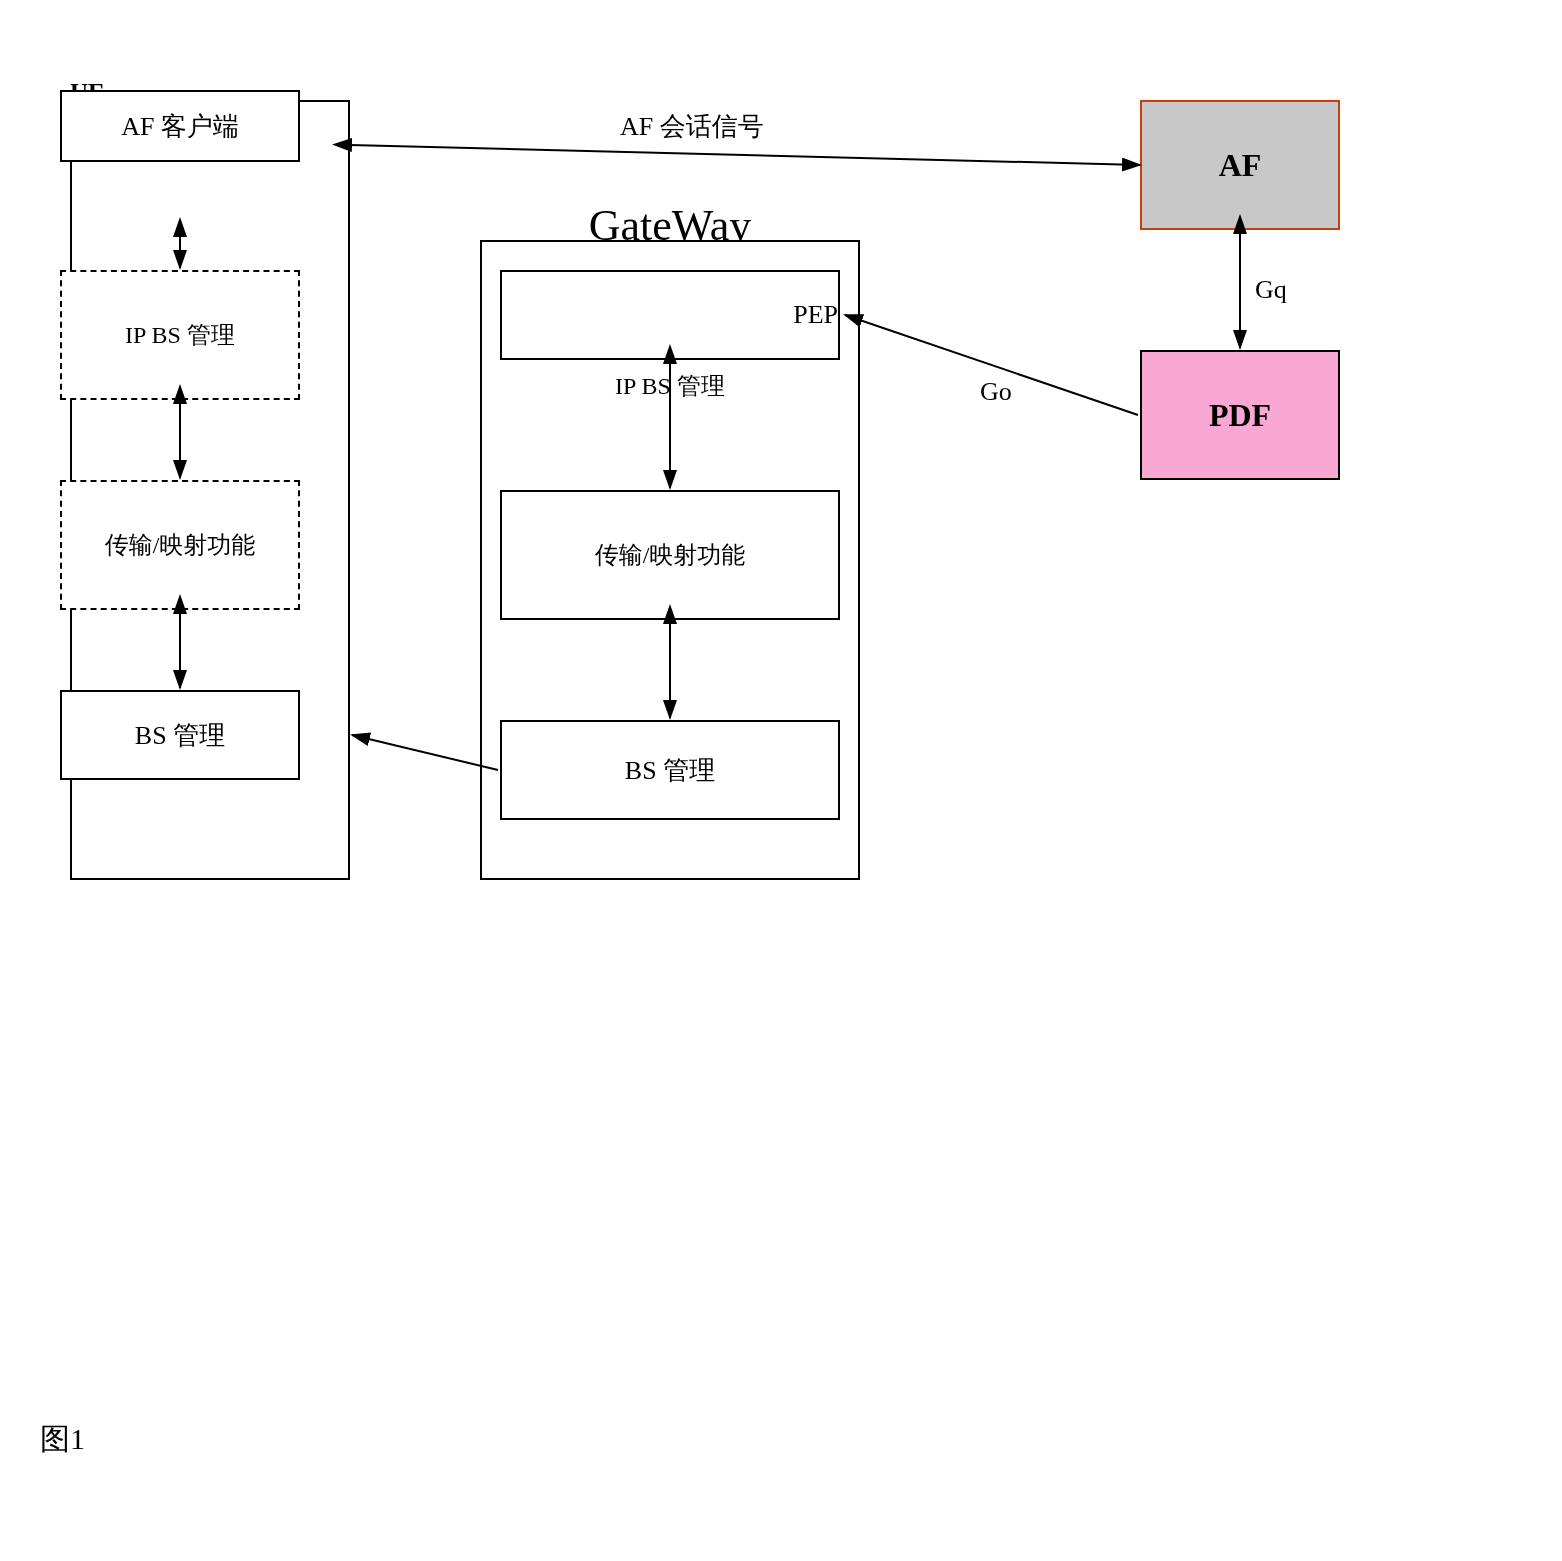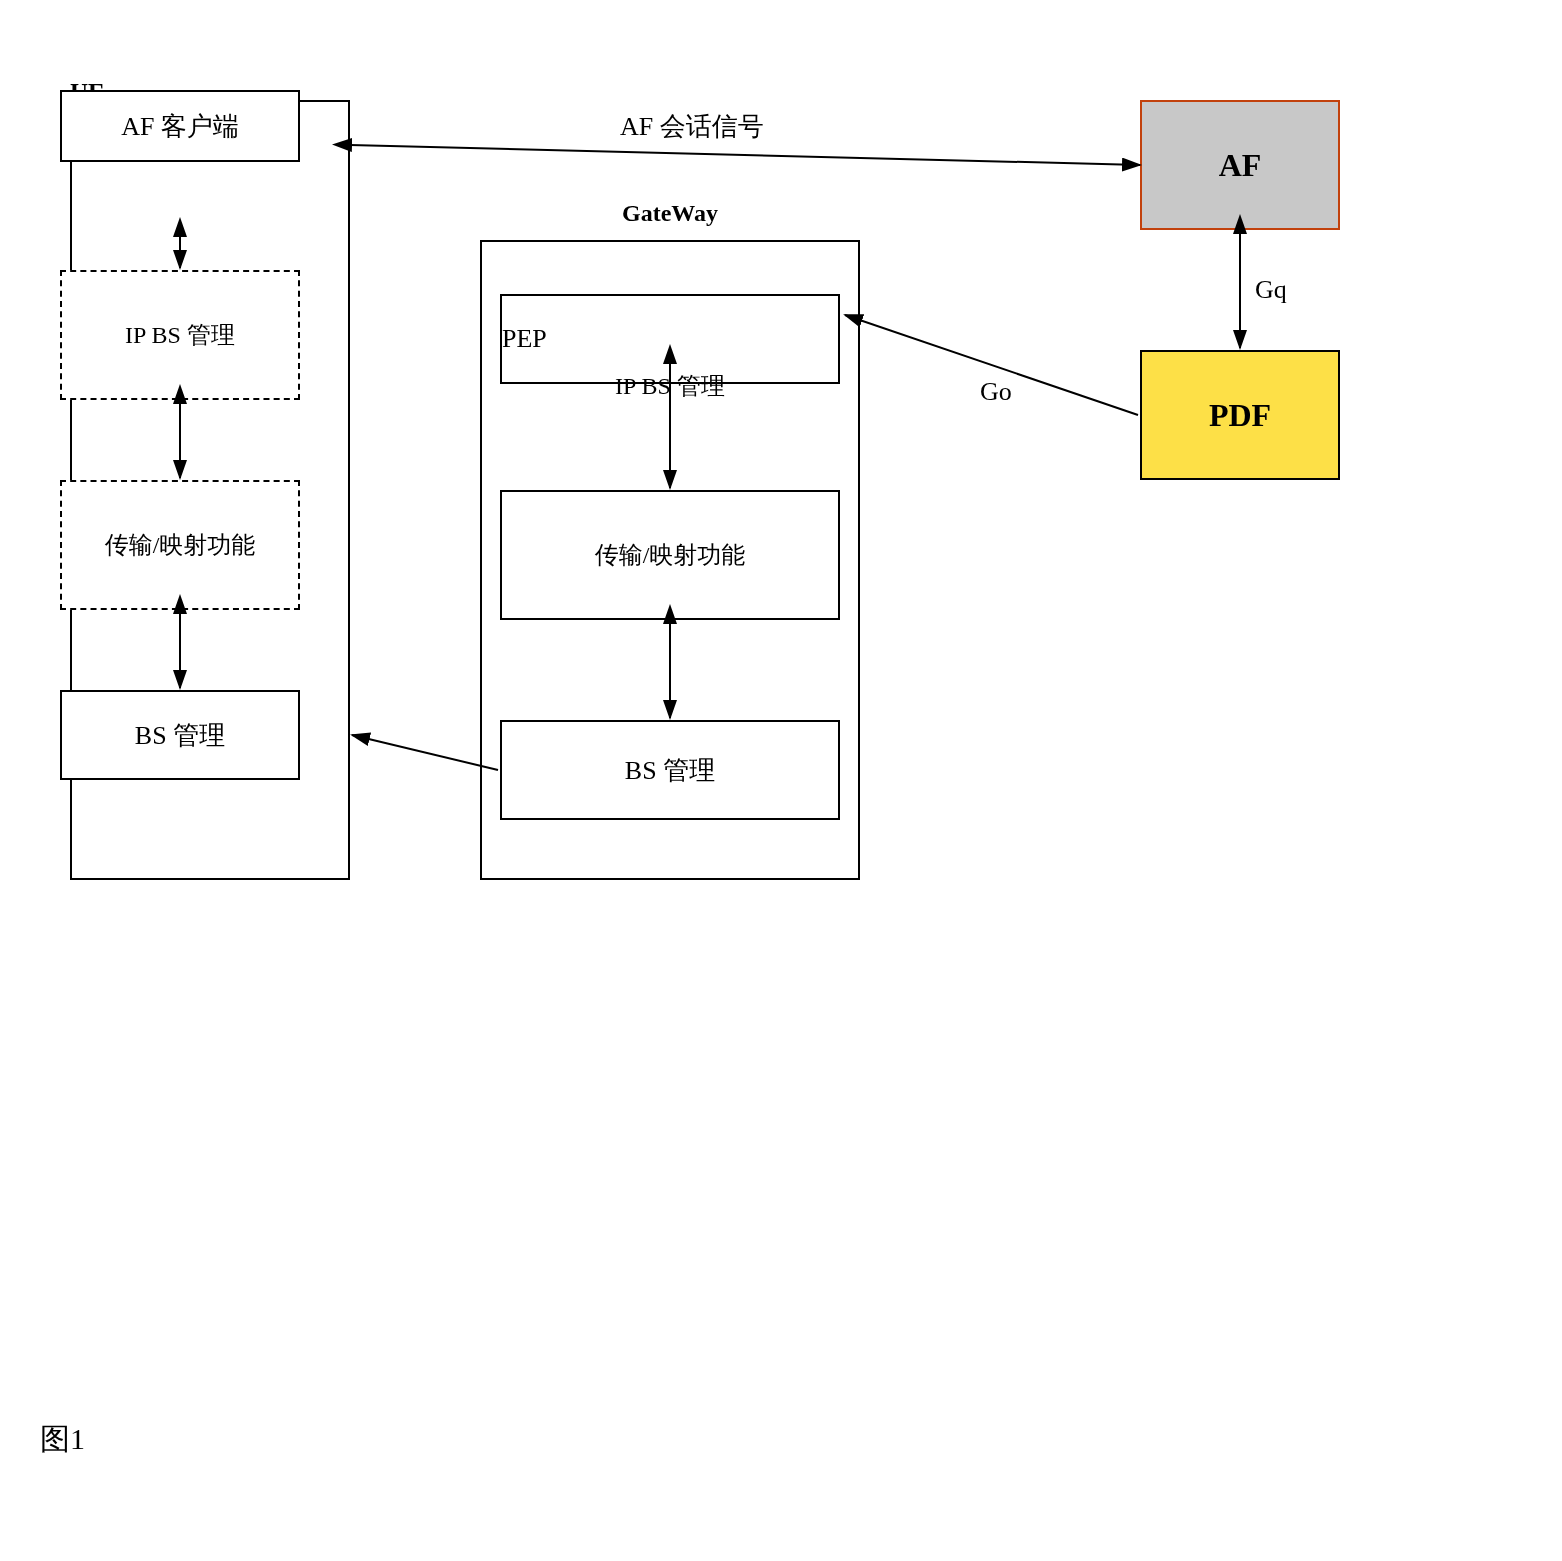--- a/index.html
+++ b/index.html
@@ -102,37 +102,36 @@
       height: 640px;
       border: 2px solid #000;
       background: #fff;
     }
     .gateway-label {
       position: absolute;
       left: 440px;
       top: 160px;
       width: 380px;
       text-align: center;
-      font-size: 24px;
-      font-weight: bold;
+      font-size: 44px;
+      font-weight: normal;
     }
     
     .pep-box {
       position: absolute;
       left: 460px;
       top: 230px;
       width: 340px;
       height: 90px;
       border: 2px solid #000;
       background: #fff;
       display: flex;
       align-items: center;
-      justify-content: flex-start;
+      justify-content: flex-end;
       font-size: 26px;
-      margin-top: 24px;
     }
     
     .ipbs-gw-label {
       position: absolute;
       left: 460px;
       top: 330px;
       width: 340px;
       text-align: center;
       font-size: 24px;
     }
@@ -181,21 +180,21 @@
       font-weight: bold;
     }
     
     .pdf-box {
       position: absolute;
       left: 1100px;
       top: 310px;
       width: 200px;
       height: 130px;
       border: 2px solid #000;
-      background: #fde047;
+      background: #f9a8d4;
       display: flex;
       align-items: center;
       justify-content: center;
       font-size: 32px;
       font-weight: bold;
     }
 
     
     .arrows-svg {
       position: absolute;

